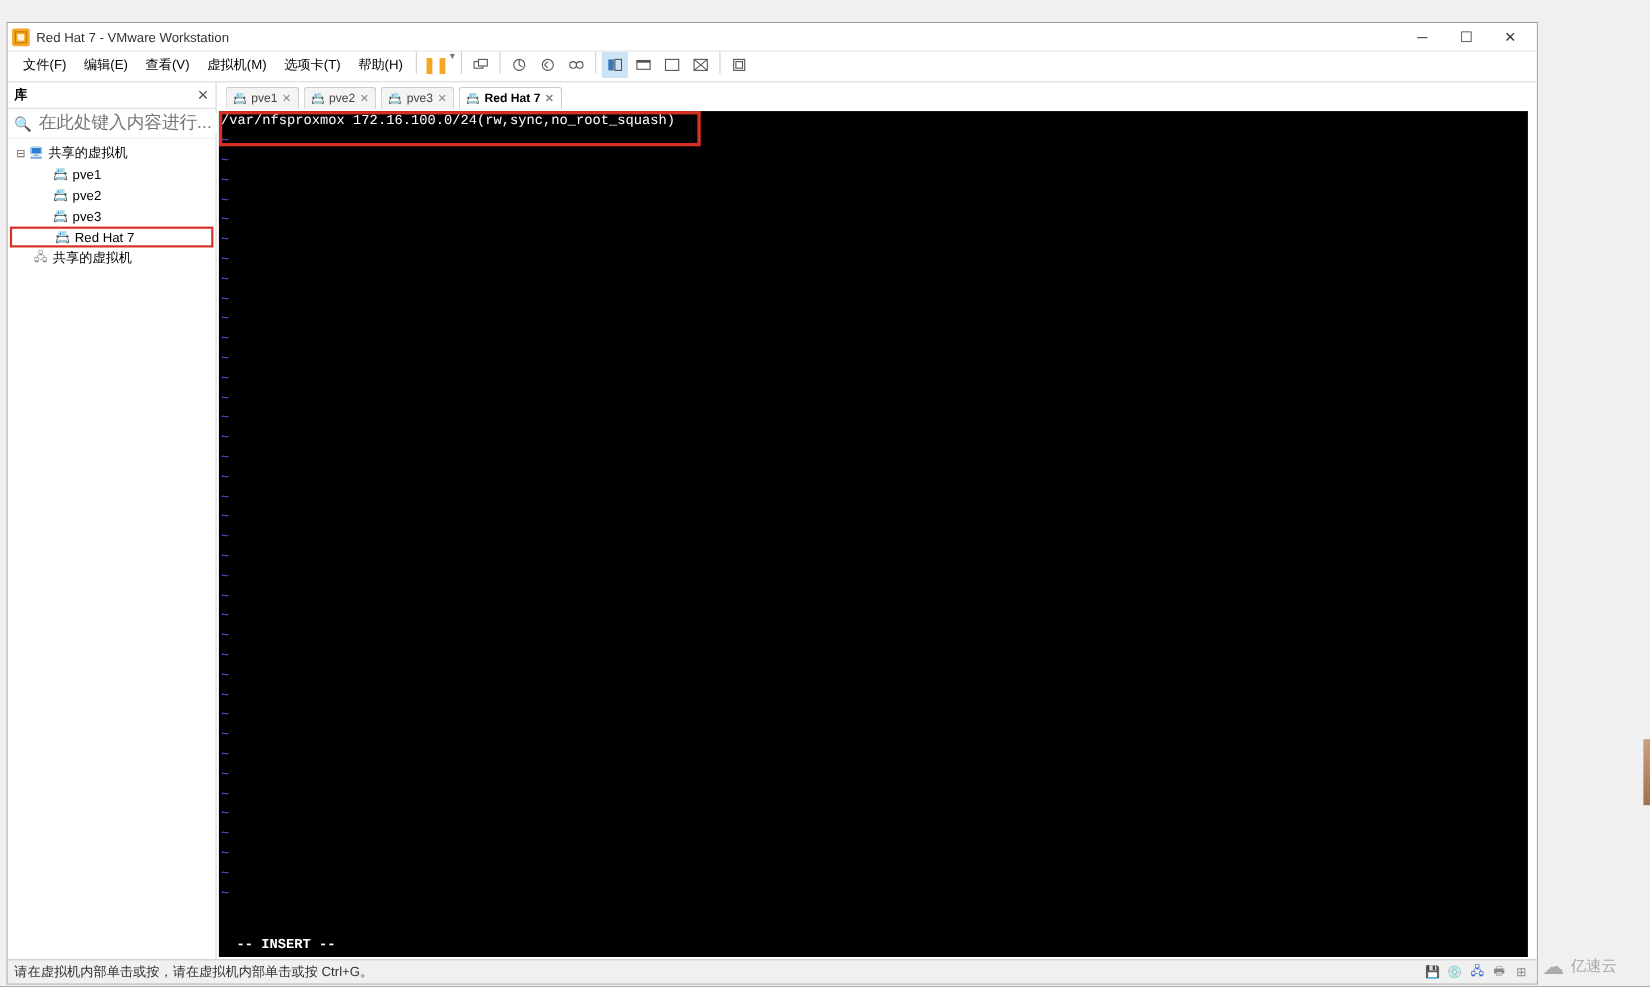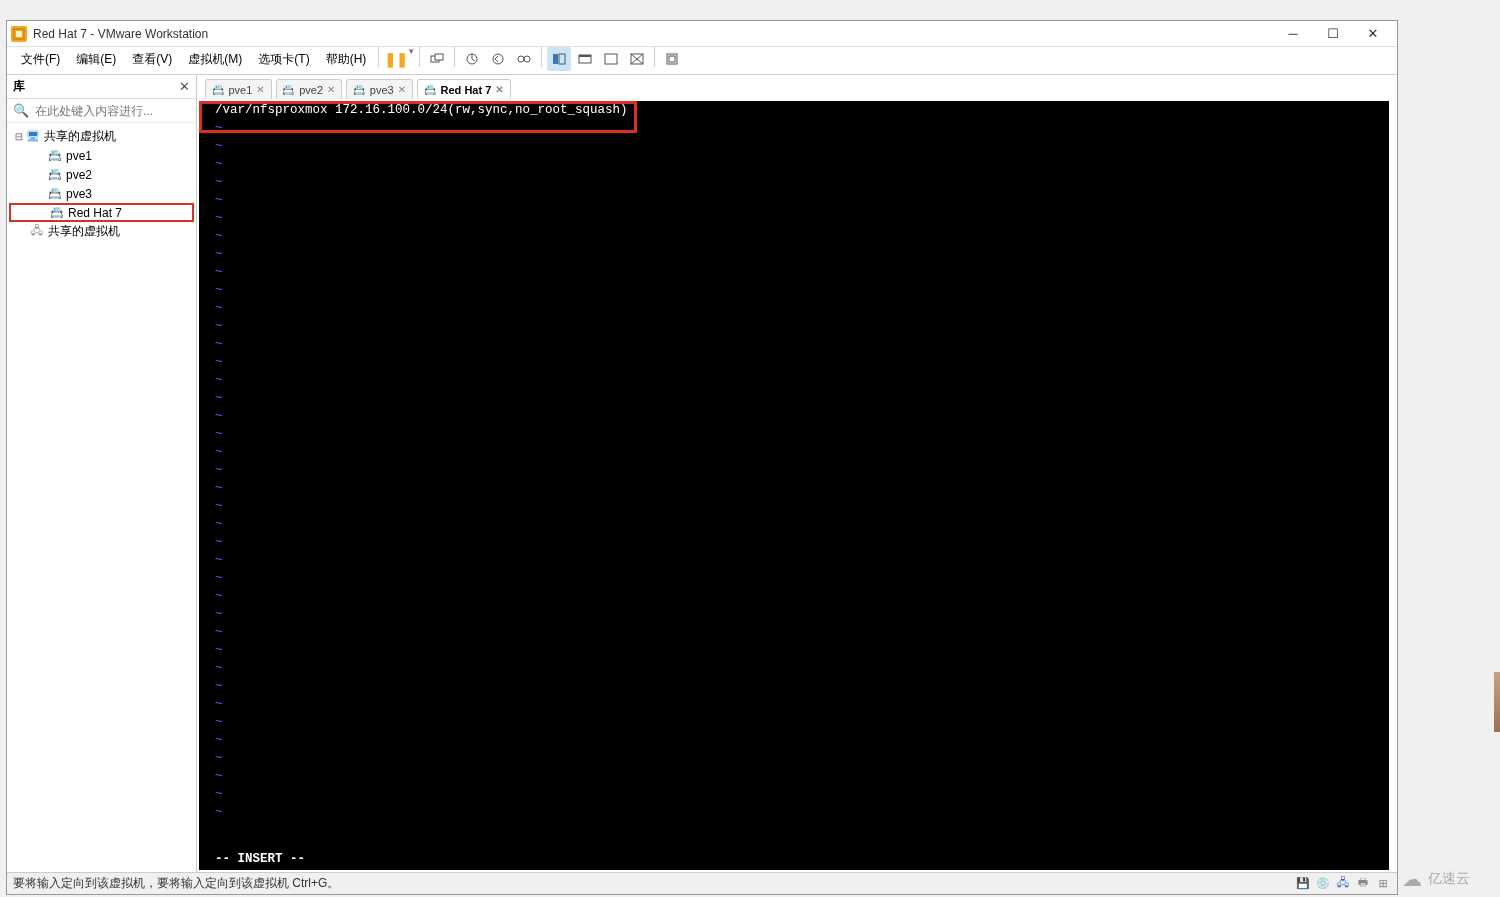--- a/index.html
+++ b/index.html
@@ -21,21 +21,21 @@
 .menubar .tb-dd { font-size: 8px; color: #777; margin-left: -2px; cursor:pointer;}
 
 .body-area { flex: 1; display: flex; min-height: 0; }
 
 .sidebar { width: 190px; background: #fff; border-right: 1px solid #ccc; display: flex; flex-direction: column; }
 .sidebar .hdr { height: 24px; display: flex; align-items: center; padding: 0 6px; border-bottom: 1px solid #ddd; }
 .sidebar .hdr .lab { flex: 1; font-weight: bold; }
 .sidebar .hdr .close-x { cursor: pointer; color: #555; font-size: 13px; }
 .sidebar .search-row { padding: 4px 6px; border-bottom: 1px solid #eee; display:flex; align-items:center; gap:6px;}
 .sidebar .search-row .mag { color:#888; font-size:13px;}
-.sidebar .search-row input { flex:1; border: none; font-size: 12px; outline: none; color:#701a75;}
+.sidebar .search-row input { flex:1; border: none; font-size: 16px; outline: none; color:#701a75;}
 .sidebar .search-row .dd { font-size:8px; color:#888; cursor:pointer;}
 .tree { padding: 4px 2px; flex:1; overflow:auto;}
 .tree-item { display: flex; align-items: center; height: 19px; padding-left: 4px; cursor: pointer; white-space: nowrap; }
 .tree-item .exp { width: 12px; text-align: center; color: #666; font-size: 10px;}
 .tree-item .ticon { width: 16px; height: 16px; display: inline-flex; align-items: center; justify-content: center; margin-right: 3px; font-size: 11px;}
 .tree-item.level1 { padding-left: 20px; }
 .tree-item.level2 { padding-left: 38px; }
 .tree-item.selected { border: 2px solid #d93025; }
 .vm-icon { color: #2b7cd3; }
 .comp-icon { color: #2b7cd3; }
@@ -44,21 +44,21 @@
 .main { flex: 1; display: flex; flex-direction: column; min-width: 0; background:#fff;}
 .tabs-row { height: 22px; display: flex; align-items: flex-end; padding-left: 8px; gap: 4px; position: relative; margin-top: 2px;}
 .tab { height: 20px; background: #f4f4f4; border: 1px solid #ccc; border-bottom: none; border-radius: 3px 3px 0 0; display: flex; align-items: center; padding: 0 6px; gap: 4px; cursor: pointer; font-size: 11px; color:#444;}
 .tab.active { background: #fff; font-weight: bold; color:#000; z-index: 2;}
 .tab .ticon { color: #2b7cd3; font-size: 10px;}
 .tab .tx { font-size: 10px; color: #888; cursor: pointer; }
 
 .terminal-wrap { flex: 1; margin: 2px 8px 2px 2px; position: relative; }
 .terminal { position: absolute; inset: 0; background: #000; color: #fff; font-family: "Courier New", monospace; font-size: 12.5px; line-height: 18px; padding: 0; overflow: hidden; }
 .terminal .highlight-box { position: absolute; top: 0; left: 0; width: 438px; height: 32px; border: 3px solid #d93025; pointer-events:none; z-index:3;}
-.terminal .term-line { white-space: pre; padding-left: 16px;}
+.terminal .term-line { white-space: pre; padding-left: 2px;}
 .terminal .tilde { color: #5c5cff; }
 .terminal .status-line { position: absolute; bottom: 2px; left: 16px; font-weight: bold; }
 
 .statusbar { height: 22px; background: #f0f0f0; border-top: 1px solid #ccc; display: flex; align-items: center; padding: 0 6px; font-size: 12px; color: #333;}
 .statusbar .status-text { flex: 1; }
 .statusbar .status-icons { display: flex; gap: 4px; }
 .statusbar .sicon { width: 16px; height: 14px; display:inline-flex; align-items:center; justify-content:center; font-size:11px;}
 
 .watermark { position: absolute; right: 30px; bottom: 6px; display: flex; align-items: center; gap: 6px; color: #aaa; font-size: 14px; z-index: 10;}
 .watermark .cloud { font-size: 20px; }
@@ -264,21 +264,21 @@
           <div class="term-line tilde">~</div>
           <div class="term-line tilde">~</div>
           <div class="status-line">-- INSERT --</div>
         </div>
       </div>
     </div>
 
   </div>
 
   <div class="statusbar">
-    <span class="status-text">要将输入定向到该虚拟机，要将输入定向到该虚拟机 Ctrl+G。</span>
+    <span class="status-text">请在虚拟机内部单击或按，请在虚拟机内部单击或按 Ctrl+G。</span>
     <div class="status-icons">
       <span class="sicon" style="color:#3a7;">💾</span>
       <span class="sicon" style="color:#888;">💿</span>
       <span class="sicon" style="color:#36c;">🖧</span>
       <span class="sicon" style="color:#888;">🖶</span>
       <span class="sicon" style="color:#888;">⊞</span>
     </div>
   </div>
 
 </div>

